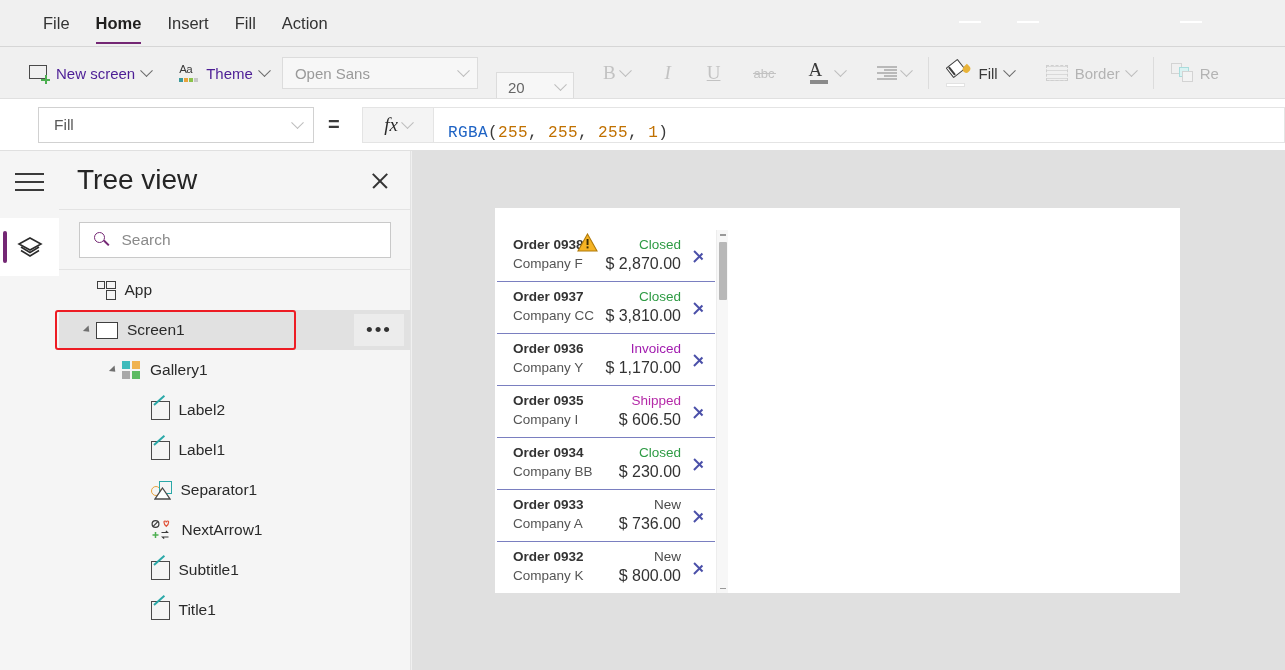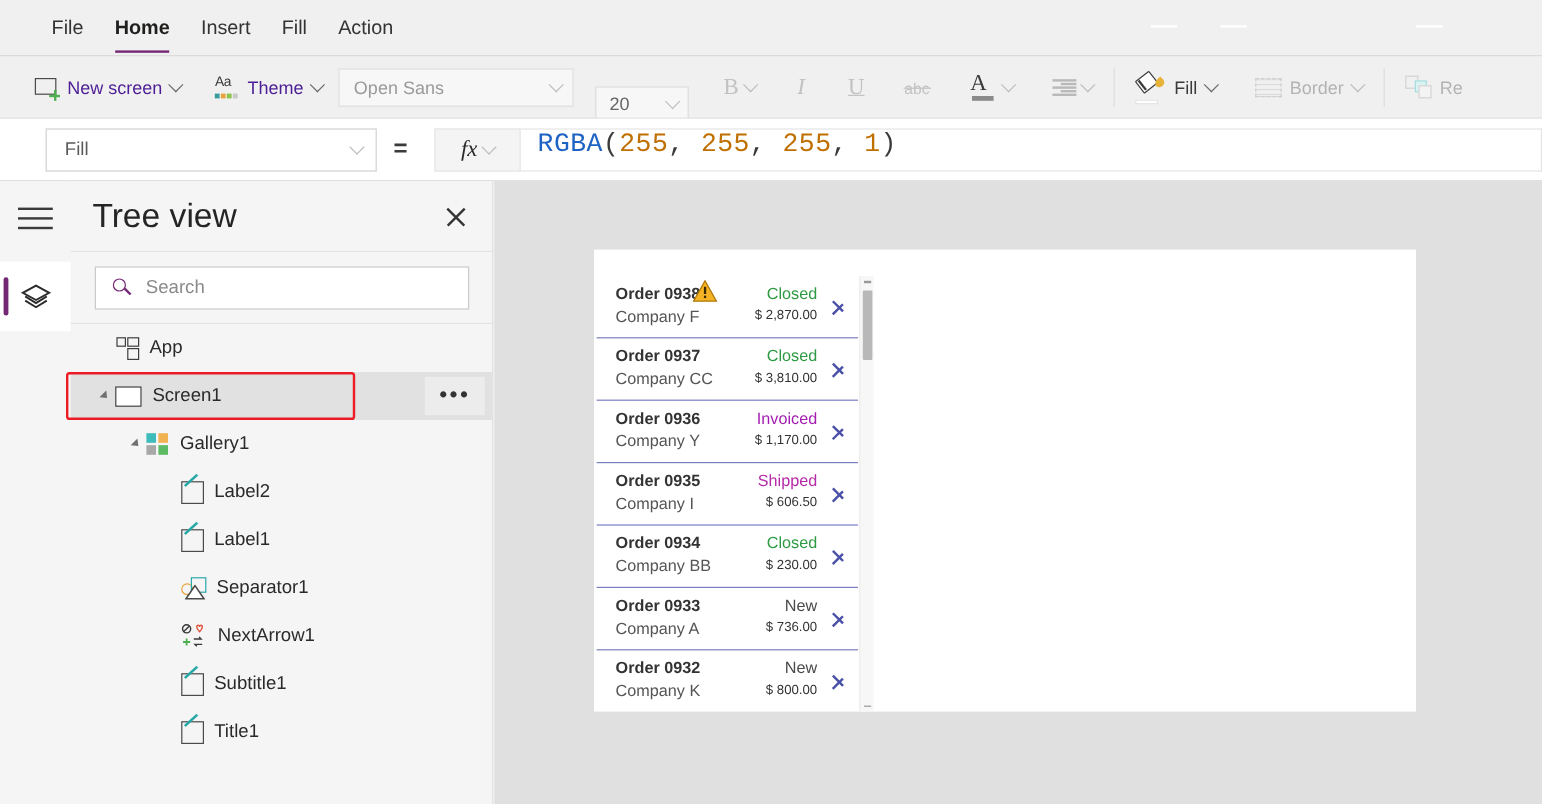--- a/index.html
+++ b/index.html
@@ -150,22 +150,22 @@
   .eqsign { position: absolute; left: 328px; top: 113px; font-size: 20px; font-weight: bold; color: #3a3a3a; }
   .fx-block {
     position: absolute; left: 362px; top: 107px; width: 72px; height: 36px;
     background: #f4f4f4; border: 1px solid #e4e4e4;
     display: flex; align-items: center; justify-content: center; gap: 5px;
   }
   .fx-text { font-family: "Liberation Serif", serif; font-style: italic; font-size: 19px; color: #2a2a2a; }
   .formula-input {
     position: absolute; left: 434px; top: 107px; right: 0; height: 36px;
     background: #ffffff; border: 1px solid #e4e4e4; border-left: none;
-    display: flex; align-items: flex-start; padding-left: 14px;
-    font-family: "Liberation Mono", monospace; font-size: 22px; letter-spacing: 0.4px;
+    display: flex; align-items: flex-end; padding-left: 14px;
+    font-family: "Liberation Mono", monospace; font-size: 16px; letter-spacing: 0.4px;
   }
   .fn-name { color: #1e63c4; }
   .fn-paren { color: #3a3a3a; }
   .fn-num { color: #c07000; }
   .fxbar-underline { position: absolute; left: 0; top: 150px; width: 1285px; height: 1px; background: #e0e0e0; }
 
   
   .rail { position: absolute; left: 0; top: 151px; width: 59px; height: 519px; background: #f5f5f5; }
   .rail-hamburger { position: absolute; left: 15px; top: 22px; width: 29px; height: 18px; display: flex; flex-direction: column; justify-content: space-between; cursor: default; }
   .rail-hamburger i { display: block; height: 1.6px; background: #3a3a3a; width: 29px; }
@@ -259,21 +259,21 @@
   .g-row {
     position: relative; height: 52px; width: 218px;
     border-bottom: 1px solid #7a7fc0;
     display: flex; align-items: center;
   }
   .g-left { position: absolute; left: 16px; top: 5px; }
   .g-title { font-size: 13.5px; font-weight: bold; color: #333333; line-height: 19px; white-space: nowrap; }
   .g-sub { font-size: 13.5px; color: #555555; line-height: 19px; white-space: nowrap; }
   .g-right { position: absolute; right: 34px; top: 5px; text-align: right; }
   .g-status { font-size: 13.5px; line-height: 19px; white-space: nowrap; }
-  .g-amount { font-size: 11px; color: #333333; line-height: 19px; white-space: nowrap; }
+  .g-amount { font-size: 16px; color: #333333; line-height: 19px; white-space: nowrap; }
   .g-chevron { position: absolute; right: 8px; top: 16px; width: 13px; height: 20px; }
   .g-chevron::before, .g-chevron::after { content: ""; position: absolute; background: #4a4fa8; width: 12px; height: 2.2px; left: 0; }
   .g-chevron::before { top: 4px; transform: rotate(45deg); transform-origin: left center; }
   .g-chevron::after { top: 15px; transform: rotate(-45deg); transform-origin: left center; }
   .warn-icon { position: absolute; left: 80px; top: 3px; }
 
   .g-scroll { position: absolute; left: 221px; top: 22px; width: 12px; bottom: 0; background: #f7f7f7; border-left: 1px solid #ededed; }
   .g-scroll .thumb { position: absolute; left: 2px; top: 12px; width: 8px; height: 58px; background: #b8b8b8; border-radius: 1px; }
   .g-scroll .arr { position: absolute; left: 3px; width: 6px; height: 1.5px; background: #999; }
   .g-scroll .arr.up { top: 4px; }

